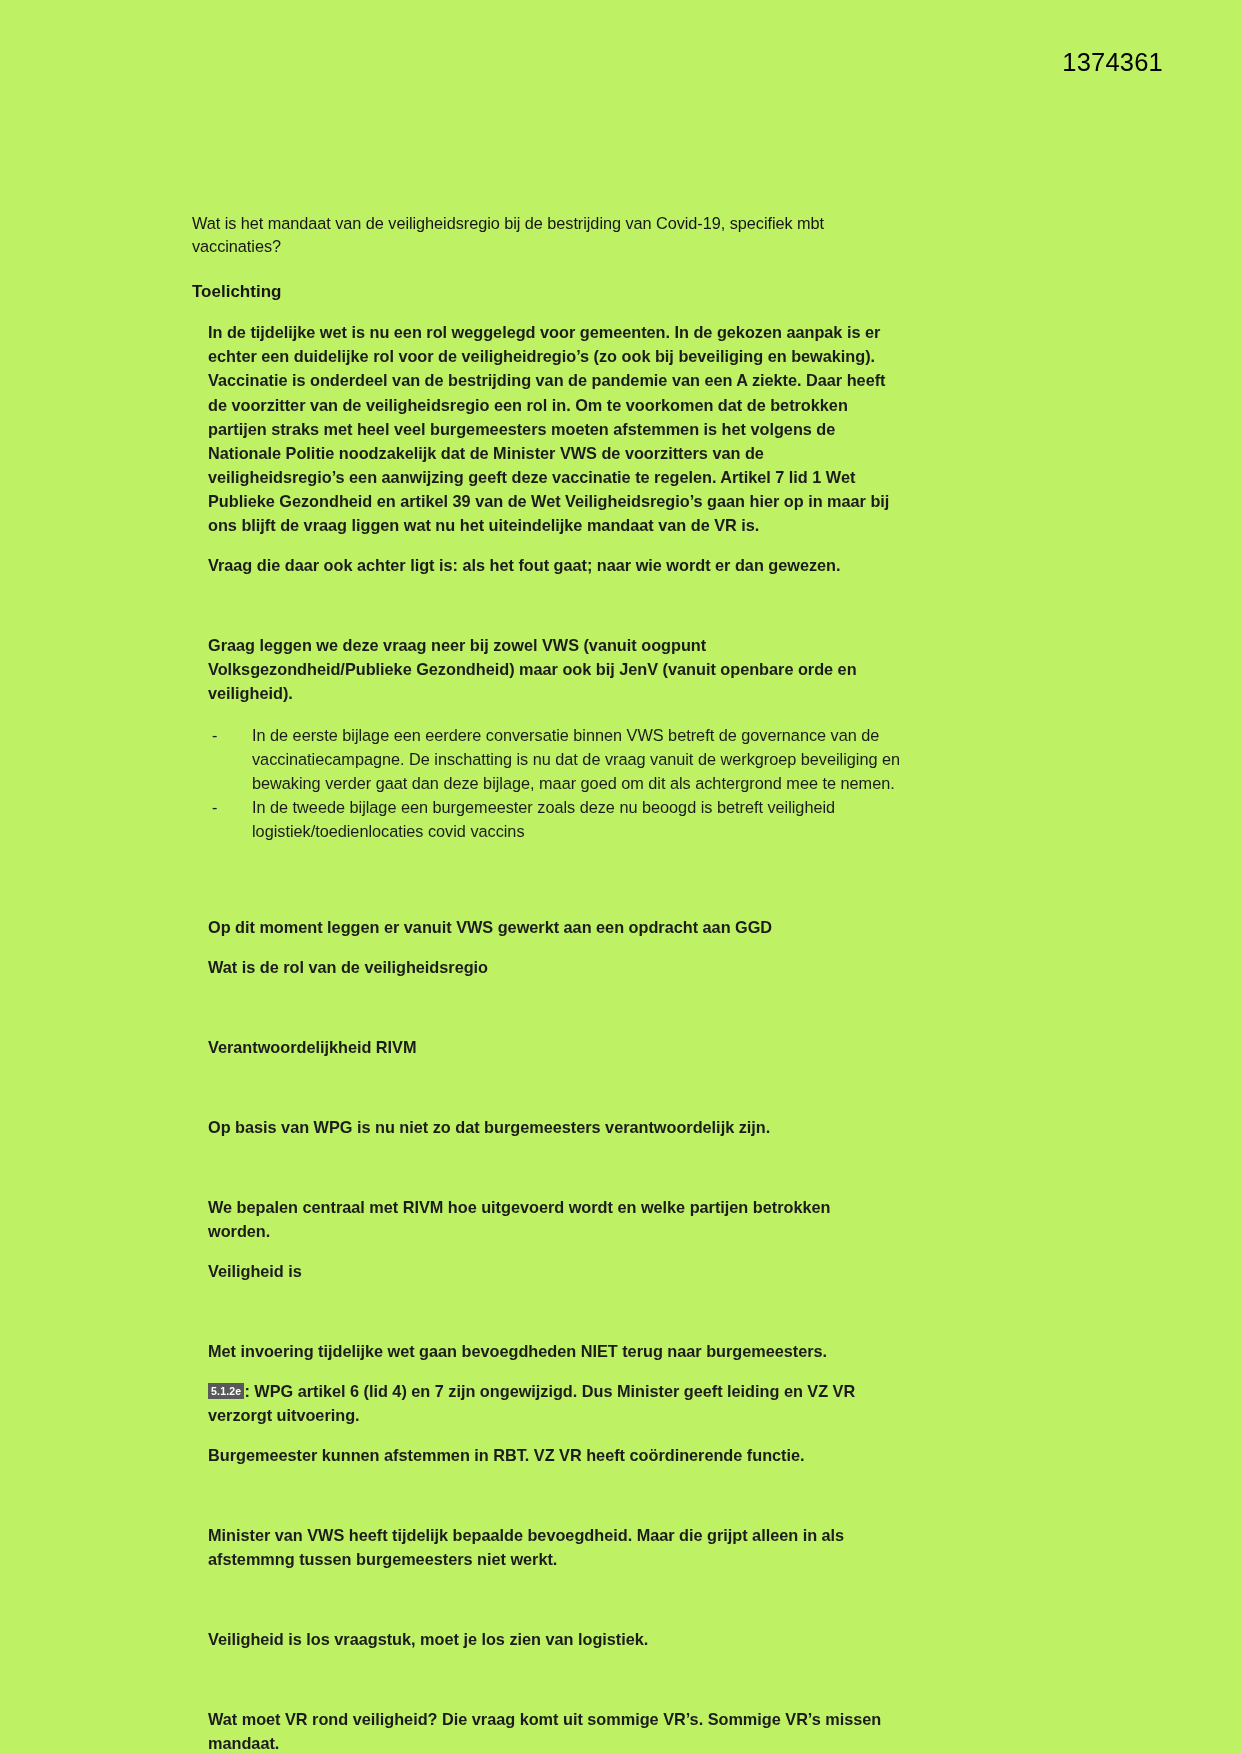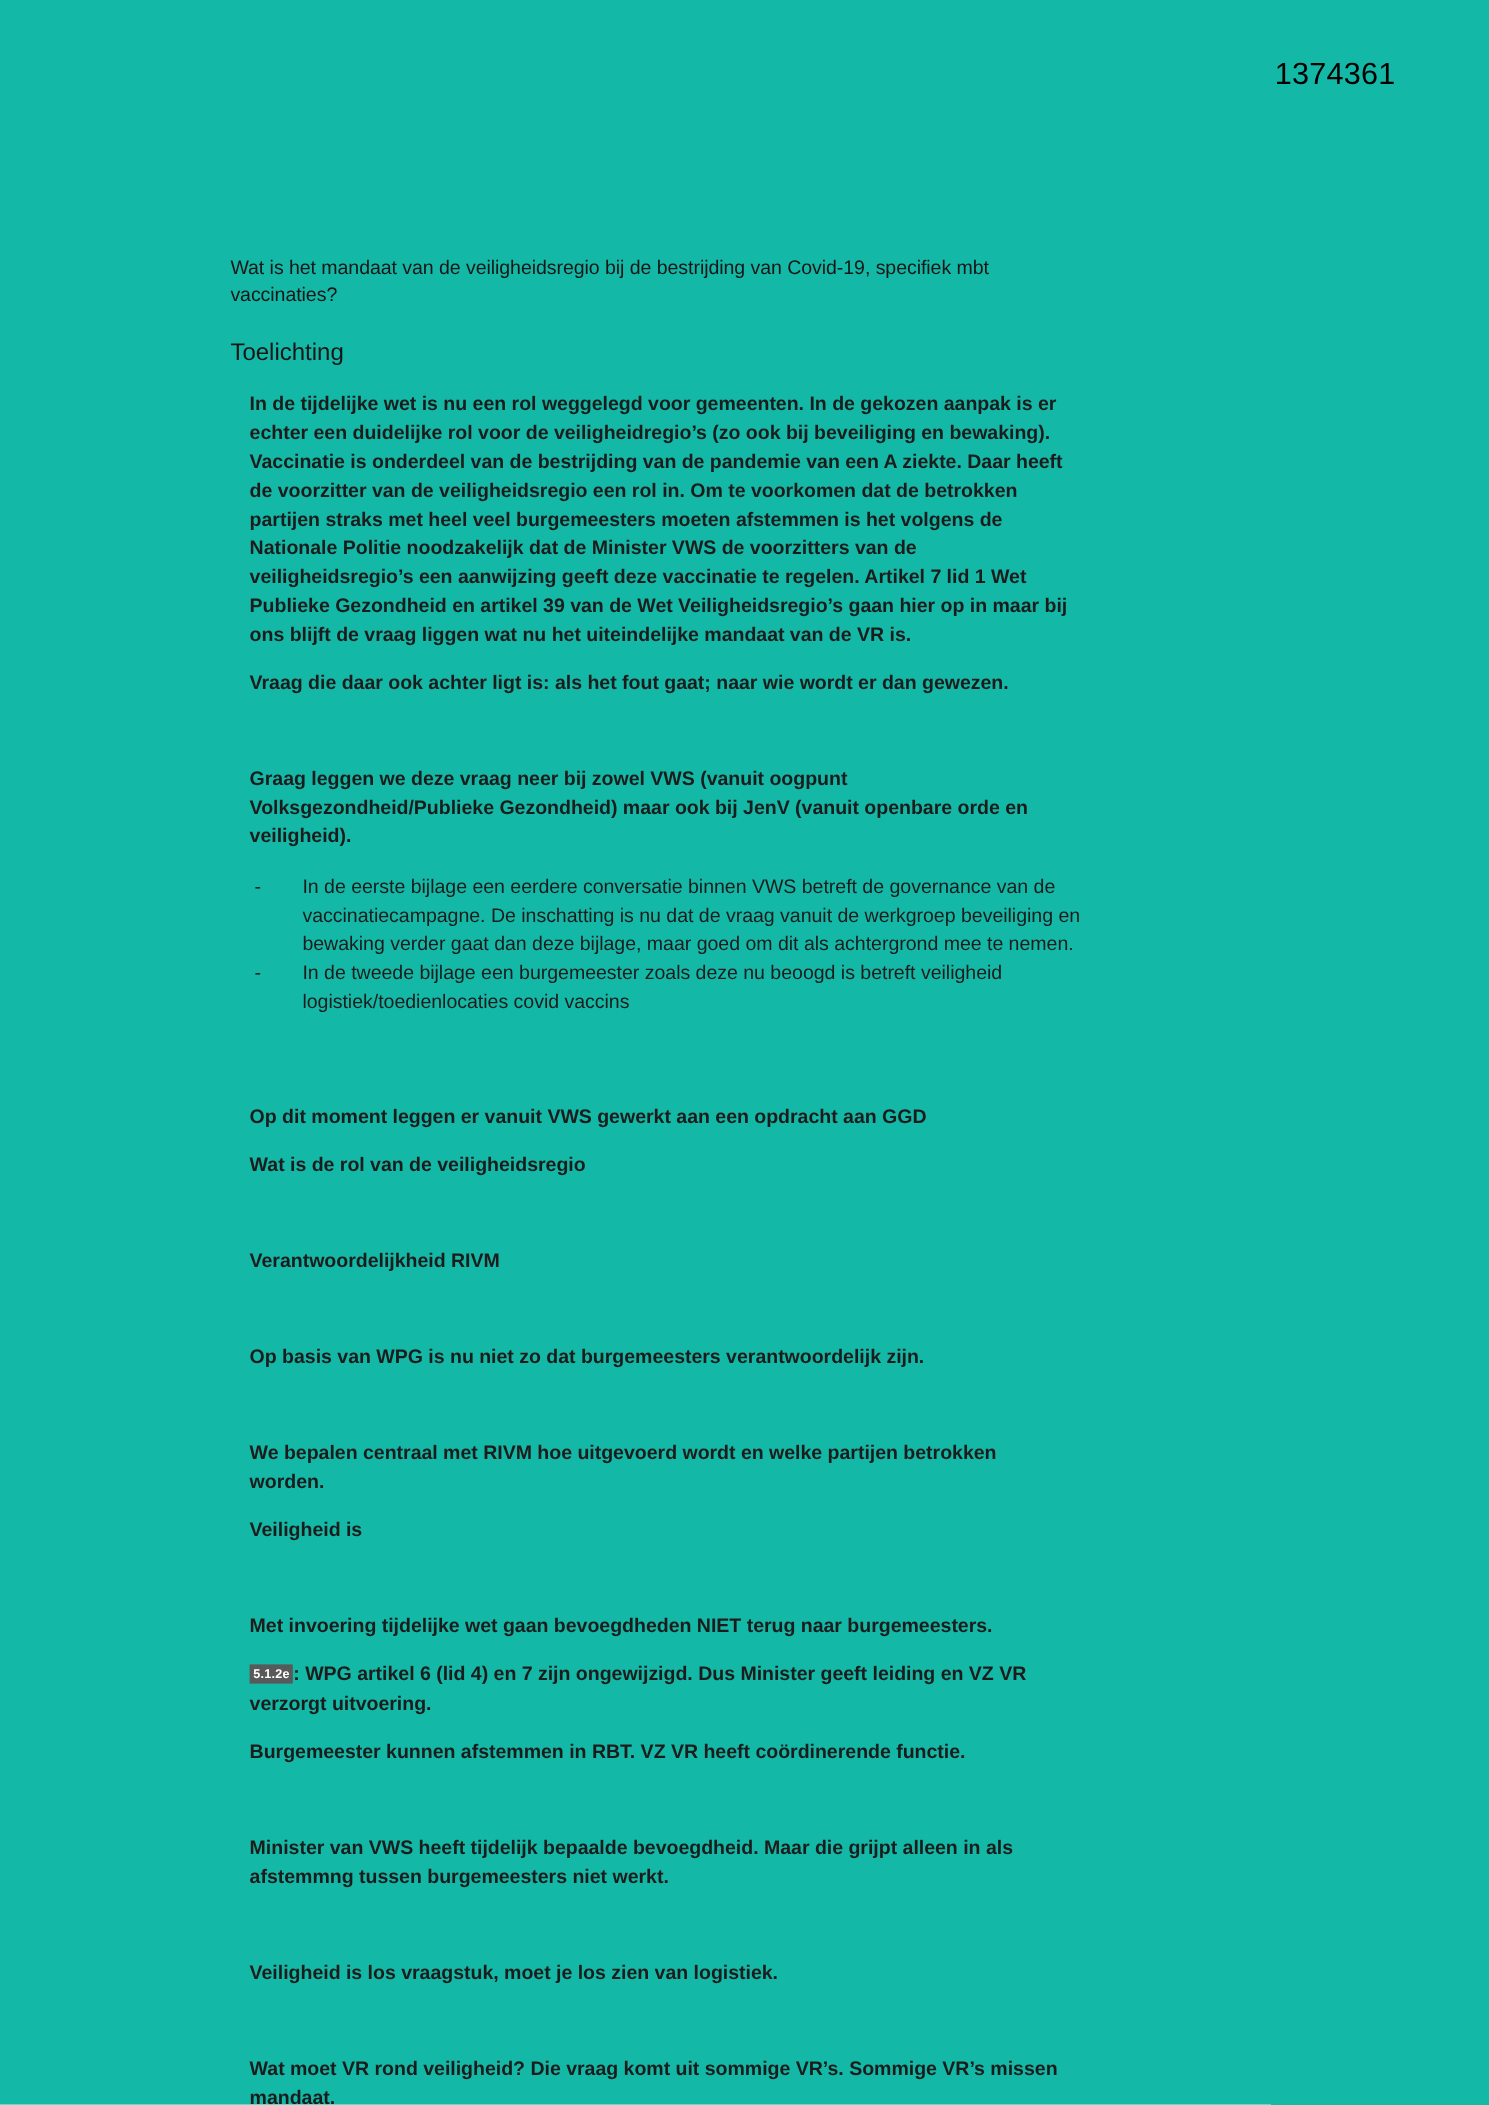--- a/index.html
+++ b/index.html
@@ -9,21 +9,21 @@
     background: #ffffff;
   }
   body {
     font-family: "Liberation Sans", sans-serif;
     color: #1a1a1a;
   }
   .page {
     position: relative;
     width: 1241px;
     height: 1754px;
-    background: #14b8a6;
+    background: #bef264;
     margin: 0 auto;
     overflow: hidden;
     box-sizing: border-box;
   }
   
   .doc-number {
     position: absolute;
     top: 48px;
     right: 78px;
     font-size: 25.5px;
@@ -41,22 +41,22 @@
   }
   .title {
     font-weight: normal;
     font-size: 16.3px;
     line-height: 1.42;
     color: #161616;
     margin: 0 0 22px 0;
     letter-spacing: -0.05px;
   }
   .section-head {
-    font-weight: normal;
-    font-size: 20px;
+    font-weight: bold;
+    font-size: 17px;
     line-height: 1.42;
     color: #161616;
     margin: 0;
   }
   .para {
     font-size: 16.3px;
     line-height: 1.475;
     color: #1c1c1c;
     margin: 16px;
     letter-spacing: -0.02px;

